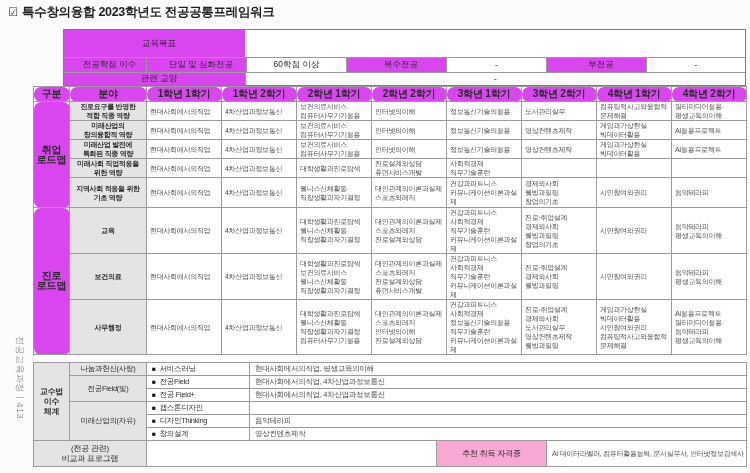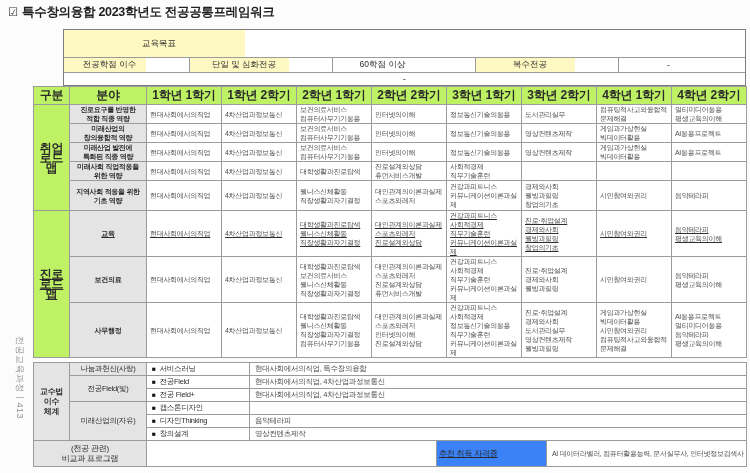--- a/index.html
+++ b/index.html
@@ -14,66 +14,66 @@
     letter-spacing:-0.3px;white-space:nowrap;
   }
   .page-title .chk{font-size:11.5px;margin-right:4px;color:#333;}
   .side-label{
     position:absolute;left:26px;top:336px;transform:rotate(90deg);transform-origin:0 0;
     font-size:9px;color:#939393;white-space:nowrap;letter-spacing:0.5px;
   }
   
   .ov{position:absolute;left:63px;top:29px;width:683px;border:1px solid #7d7d7d;box-sizing:border-box;background:#fff;}
   .ovr{display:flex;box-sizing:border-box;}
-  .ovr + .ovr{border-top:1px solid #9b9b9b;gap:43px;}
+  .ovr + .ovr{border-top:1px solid #9b9b9b;}
   .ovc{box-sizing:border-box;display:flex;align-items:center;justify-content:center;
        text-align:center;font-size:8.5px;color:#2c2c2c;overflow:hidden;}
   .ovc + .ovc{border-left:1px solid #9b9b9b;}
-  .gray{background:#fef9c3;padding-left:9px;}
+  .gray{background:#d946ef;padding-left:9px;}
   .r-goal{height:27px;}
   .r-credit{height:15px;}
   .r-lib{height:13px;}
   .goal-txt{flex:1;white-space:pre-line;font-size:8px;line-height:11px;letter-spacing:-0.3px;}
   .w181{width:181px;flex:none;}
   .w82{width:82px;flex:none;}
   .w100{width:100px;flex:none;}
   .flex1{flex:1;}
   
   table{border-collapse:collapse;table-layout:fixed;background:#fff;}
   td,th{border:1px solid #9b9b9b;padding:0 2px;vertical-align:middle;overflow:hidden;box-sizing:border-box;}
   .main,.ped,.extra{position:absolute;left:33px;width:713px;border:1px solid #7d7d7d;}
   .main{top:86px;}
   .ped{top:362px;}
   .extra{top:440px;}
   
-  .main th{background:#bef264;font-size:12px;font-weight:700;color:#2a2a2a;letter-spacing:-0.2px;}
+  .main th{background:#d946ef;font-size:10px;font-weight:700;color:#2a2a2a;letter-spacing:-0.2px;border-radius:7px;}
   th.sec{white-space:pre-line;line-height:10px;}
   td.fld{background:#e4e4e4;font-size:7px;font-weight:700;text-align:center;white-space:pre-line;
          line-height:9px;letter-spacing:-0.3px;color:#2a2a2a;}
   td.c{font-size:7px;color:#4a4a4a;text-align:left;white-space:pre-line;line-height:9px;
        letter-spacing:-0.3px;padding-left:3px;}
   tr.rh-hdr{height:15px;}
   tr.rh24{height:16px;}
   tr.rh30{height:30px;}
-  tr.rh38{height:38px;text-decoration:underline;}
+  tr.rh38{height:38px;}
   tr.rh46{height:46px;}
   tr.rh52{height:52px;}
   
   .ped td{font-size:7.5px;letter-spacing:-0.3px;}
   .ped tr{height:13px;}
   .ped .sec{background:#e4e4e4;font-weight:700;text-align:center;white-space:pre-line;line-height:10px;font-size:8px;}
   .ped .glbl{background:#e4e4e4;text-align:center;color:#2a2a2a;margin-top:16px;}
   .ped .mth{text-align:left;padding-left:5px;color:#2f2f2f;}
   .ped .mth .blt{margin-right:4px;font-size:6.5px;color:#111;}
   .ped .crs{text-align:left;padding-left:5px;color:#4a4a4a;}
   
   .extra tr{height:26px;}
   .extra td{font-size:8px;letter-spacing:-0.2px;}
   .extra .xlbl{background:#e4e4e4;text-align:center;white-space:pre-line;line-height:10px;color:#2a2a2a;margin-left:40px;}
-  .extra .xcert{background:#3b82f6;color:#2a2a2a;text-decoration:underline;}
+  .extra .xcert{background:#f9a8d4;text-align:center;color:#2a2a2a;}
   .extra .xval{text-align:left;padding-left:5px;color:#4a4a4a;font-size:7px;letter-spacing:-0.3px;}
 </style>
 </head>
 <body>
 
 <div>
 
   <div class="page-title">
     <span class="chk">☑</span><span>특수창의융합 2023학년도 전공공통프레임워크</span>
   </div>
@@ -89,20 +89,21 @@
     <div class="ovr r-credit">
       <div class="ovc gray w82">전공학점 이수</div>
       <div class="ovc gray w100">단일 및 심화전공</div>
       <div class="ovc w100">60학점 이상</div>
       <div class="ovc gray w100">복수전공</div>
       <div class="ovc w100">-</div>
       <div class="ovc gray w100">부전공</div>
       <div class="ovc flex1">-</div>
     </div>
     <div class="ovr r-lib">
+      <div class="ovc gray w181">관련 교양</div>
       <div class="ovc flex1">-</div>
     </div>
   </div>
 
   <table class="main">
     <colgroup>
       <col style="width:36px">
         <col style="width:77px">
       <col style="width:75px">
         <col style="width:75px">
@@ -293,21 +294,21 @@
         <col style="width:103px">
         <col style="width:497px">
     </colgroup>
     <tbody>
         <tr>
       <td class="sec" rowspan="6">교수법
 이수
 체계</td>
       <td class="glbl">나눔과헌신(사랑)</td>
       <td class="mth"><span class="blt">■</span><span>서비스러닝</span></td>
-      <td class="crs">현대사회에서의직업, 특수창의융합</td>
+      <td class="crs">현대사회에서의직업, 평생교육의이해</td>
     </tr>
     <tr>
       <td class="glbl" rowspan="2">전공Field(빛)</td>
       <td class="mth"><span class="blt">■</span><span>전공Field</span></td>
       <td class="crs">현대사회에서의직업, 4차산업과정보통신</td>
     </tr>
     <tr>
       <td class="mth"><span class="blt">■</span><span>전공 Field+</span></td>
       <td class="crs">현대사회에서의직업, 4차산업과정보통신</td>
     </tr>

